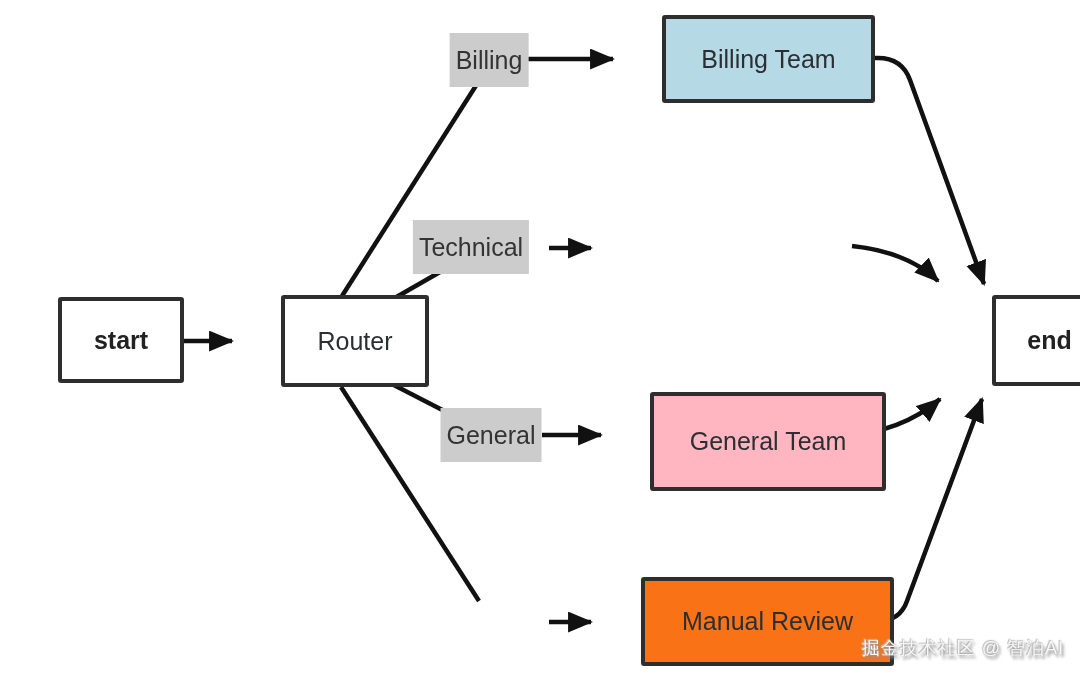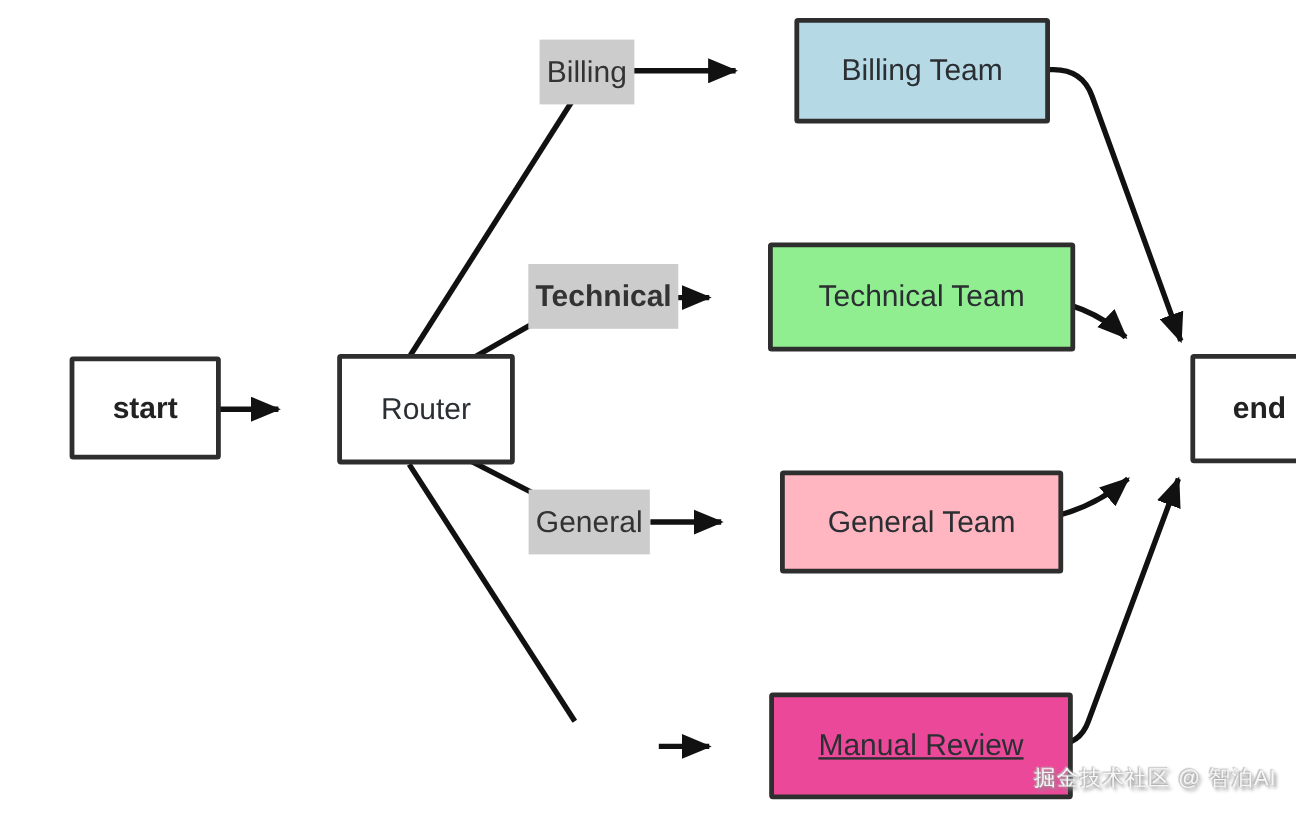--- a/index.html
+++ b/index.html
@@ -29,36 +29,36 @@
     color: #2b2f33;
     box-sizing: border-box;
     z-index: 2;
     margin-left: 44px;
   }
   .node.terminal { font-weight: bold; color: #222222; }
   .node-start   { left: 14px;  top: 297px; width: 126px; height: 86px; }
   .node-router  { left: 237px; top: 295px; width: 148px; height: 92px; }
   .node-billing { left: 618px; top: 15px;  width: 213px; height: 88px; }
   .node-technical { left: 596px; top: 202px; width: 256px; height: 91px; }
-  .node-general { left: 606px; top: 392px; width: 236px; height: 86px; }
+  .node-general { left: 606px; top: 392px; width: 236px; height: 99px; }
   .node-manual  { left: 597px; top: 577px; width: 253px; height: 89px; }
   .node-end     { left: 948px; top: 295px; width: 115px; height: 91px; }
   .edge-label {
     position: absolute;
     transform: translate(-50%, -50%);
     background: #cccccc;
     color: #333333;
     font-size: 25px;
     line-height: 1.2;
     padding: 12px 6px;
     white-space: nowrap;
     z-index: 3;
   }
   .el-billing   { left: 489px; top: 60px; }
-  .el-technical { left: 503px; top: 247px; font-weight: bold; }
+  .el-technical { left: 471px; top: 247px; }
   .el-general   { left: 491px; top: 435px; }
   .el-unknown   { left: 490px; top: 622px; }
   .watermark {
     position: absolute;
     right: 16px;
     top: 636px;
     font-size: 18px;
     letter-spacing: 1px;
     color: #f7f7f7;
     text-shadow: 0 0 2px #a9a9a9, 2px 3px 3px #8f8f8f, -1px -1px 1px #c0c0c0;
@@ -91,25 +91,24 @@
     <path class="edge" d="M 843 436 Q 902 432 940 399" marker-end="url(#arrow)"></path>
     <path class="edge" d="M 850 621 L 878 621 Q 900 621 907 601 L 982 399" marker-end="url(#arrow)"></path>
   </svg>
 
   <div class="node terminal node-start">start</div>
 
   <div class="node node-router">Router</div>
 
   <div class="node node-billing" style="background-color: rgb(181, 217, 229);">Billing Team</div>
 
-  <div class="node node-technical" style="background-color: rgb(144, 238, 144);">Technical Team</div>
 
   <div class="node node-general" style="background-color: rgb(255, 182, 193);">General Team</div>
 
-  <div class="node node-manual" style="background-color: #ec4899; text-decoration: underline;">Manual Review</div>
+  <div class="node node-manual" style="background-color: #f97316;">Manual Review</div>
 
   <div class="node terminal node-end">end</div>
 
   <div class="edge-label el-billing">Billing</div>
 
   <div class="edge-label el-technical">Technical</div>
 
   <div class="edge-label el-general">General</div>
 
 

